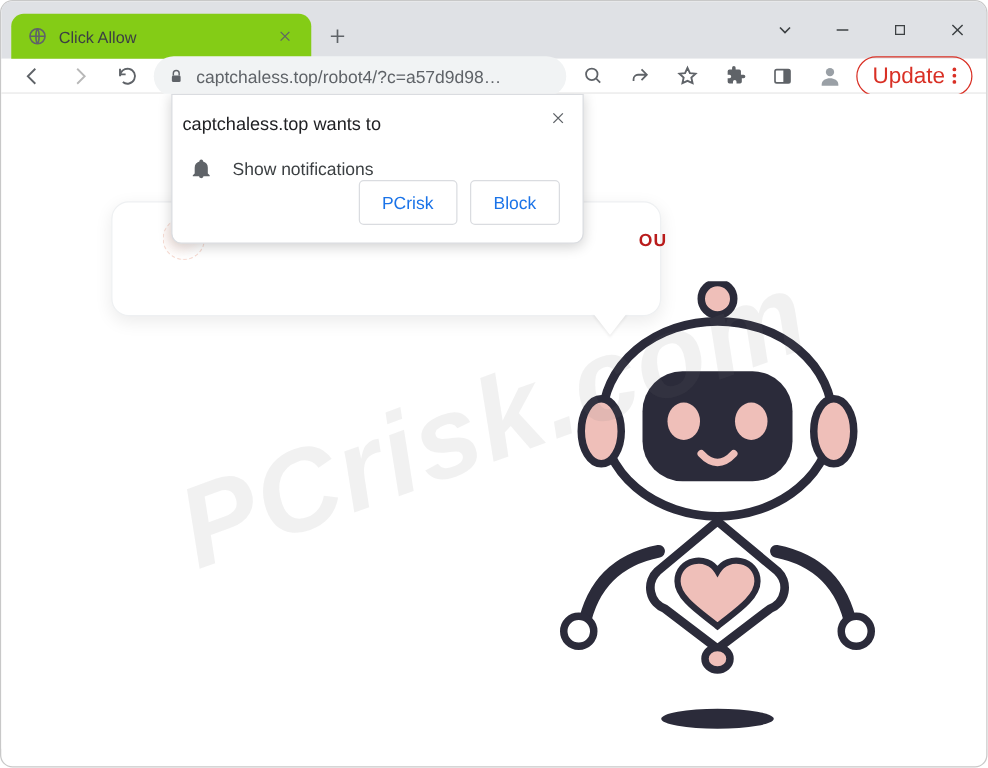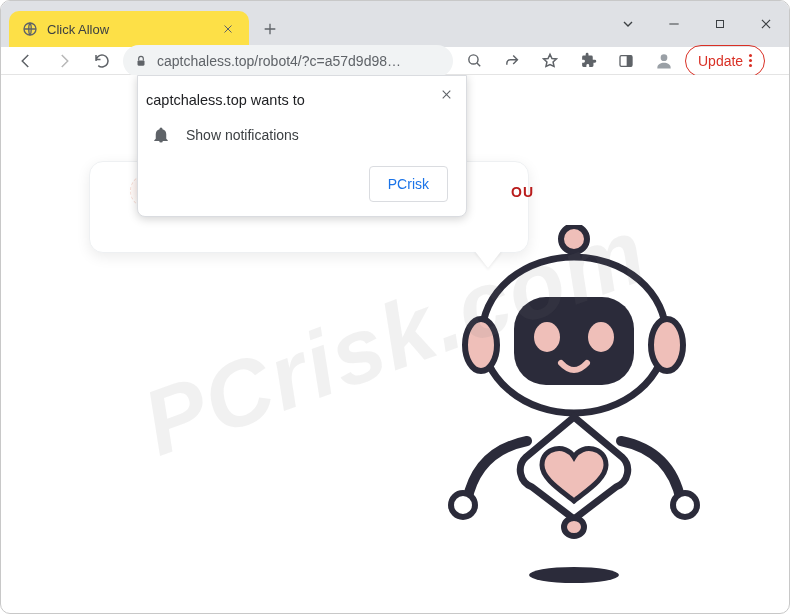--- a/index.html
+++ b/index.html
@@ -1,47 +1,47 @@
 <!DOCTYPE html>
 <html><head>
   <meta charset="utf-8">
   <style>
     * { margin: 0; padding: 0; box-sizing: border-box; font-family: "Segoe UI", Arial, sans-serif; }
     body { width: 790px; height: 614px; background: #fff; border: 1px solid #c8c8c8; border-radius: 10px; overflow: hidden; position: relative; }
 
     
     .titlebar { height: 46px; display: flex; align-items: flex-end; background: #dfe1e5; }
-    .tab { display: flex; align-items: center; gap: 8px; background: #fde047; height: 36px; margin-left: 8px; margin-top: 10px; padding: 0 12px 0 12px; border-radius: 10px 10px 0 0; min-width: 240px; }
+    .tab { display: flex; align-items: center; gap: 8px; background: #84cc16; height: 36px; margin-left: 8px; margin-top: 10px; padding: 0 12px 0 12px; border-radius: 10px 10px 0 0; min-width: 240px; }
     .tab .favicon { width: 18px; height: 18px; display:flex; align-items:center; justify-content:center; color:#5f6368;}
     .tab .title { font-size: 13px; color: #3c4043; flex: 1; white-space: nowrap; overflow: hidden; text-overflow: ellipsis; }
     .tab .close { color: #5f6368; cursor: pointer; width:18px; height:18px; display:flex;align-items:center;justify-content:center; }
     .newtab { width: 30px; height: 30px; display:flex; align-items:center; justify-content:center; color:#5f6368; margin-left:6px; margin-bottom:3px; cursor:pointer; border-radius:50%; }
     .win-controls { margin-left:auto; display:flex; align-items:center; height:100%; }
     .win-controls div { width: 46px; height: 40px; display:flex; align-items:center; justify-content:center; color:#3c4043; cursor:pointer; }
     .chev { width:46px; }
 
     
     .toolbar { height: 28px; background:#fff; display:flex; align-items:center; padding: 0 8px; gap:4px; border-bottom:1px solid #e4e4e4; }
     .tbtn { width:34px; height:34px; display:flex; align-items:center; justify-content:center; color:#5f6368; border-radius:50%; cursor:pointer; }
     .tbtn.disabled { color:#b8b8b8; cursor:default; }
     .omnibox { flex:1; height:32px; background:#f1f3f4; border-radius:16px; display:flex; align-items:center; padding:0 10px; gap:8px; color:#5f6368; font-size:14px; max-width: 330px; }
     .omnibox .lock { width:16px; height:16px; color:#5f6368; display:flex; align-items:center; justify-content:center; }
     .omnibox .url { flex:1; white-space:nowrap; overflow:hidden; text-overflow:ellipsis; }
-    .update { border:1px solid #d93025; color:#d93025; height:32px; padding:0 12px; display:flex; align-items:center; gap:6px; border-radius:16px; font-size:14px; cursor:pointer; }
+    .update { border:1px solid #d93025; color:#d93025; height:32px; padding:0 12px; display:flex; align-items:center; gap:6px; border-radius:16px; font-size:18px; cursor:pointer; }
     .update .dots { display:flex; flex-direction:column; gap:2px; }
     .update .dots span{ width:3px;height:3px;background:#d93025;border-radius:50%; }
 
     
     .content { position:relative; width:100%; height:calc(100% - 88px); background:#fff; overflow:hidden; }
 
     
     .perm { position:absolute; left:136px; top:0; width:330px; background:#fff; border:1px solid #dadce0; border-radius:0 0 8px 8px; box-shadow: 0 2px 10px rgba(0,0,0,0.18); padding:16px 18px 14px 8px; z-index:5; }
     .perm .x { position:absolute; right:10px; top:8px; color:#5f6368; cursor:pointer; width:20px;height:20px;display:flex;align-items:center;justify-content:center; }
     .perm .hdr { font-size:14.5px; color:#202124; margin-bottom:18px; }
-    .perm .row { display:flex; align-items:center; gap:16px; margin-left:6px; margin-bottom:22px; }
+    .perm .row { display:flex; align-items:center; gap:16px; margin-left:6px; }
     .perm .row .bell { color:#5f6368; }
     .perm .row .txt { font-size:14px; color:#3c4043; }
     .perm .actions { display:flex; justify-content:flex-end; gap:10px; }
     .perm .btn { border:1px solid #dadce0; background:#fff; color:#1a73e8; font-size:14px; height:36px; padding:0 18px; border-radius:4px; cursor:pointer; display:flex; align-items:center; }
 
     
     .speech { position:absolute; left:88px; top:86px; width:440px; height:92px; background:#fff; border:1px solid #eef0f2; border-radius:14px; box-shadow: 0 4px 14px rgba(0,0,0,0.08); z-index:2; }
     .speech .tail { position:absolute; right:26px; bottom:-16px; width:0;height:0; border-left:14px solid transparent; border-right:14px solid transparent; border-top:18px solid #fff; filter: drop-shadow(0 2px 1px rgba(0,0,0,0.06)); }
     .speech .peek { position:absolute; right:-6px; top:22px; font-weight:800; font-size:14px; color:#b91c1c; letter-spacing:1px; }
     .speech .peek2 { position:absolute; left:40px; top:12px; width:34px;height:34px; border-radius:50%; border:1px dashed #f6d9d0; background:radial-gradient(circle at 40% 40%, #fdece6 0%, #fff 70%); opacity:.9; }
@@ -189,20 +189,23 @@
         <svg width="18" height="18" viewBox="0 0 24 24" fill="currentColor">
             <path d="M12 22a2.5 2.5 0 0 0 2.5-2.5h-5A2.5 2.5 0 0 0 12 22zm7-5v-6a7 7 0 0 0-5-6.7V4a2 2 0 1 0-4 0v.3A7 7 0 0 0 5 11v6l-2 2v1h18v-1z"></path>
           </svg>
       </span>
       <span class="txt">Show notifications</span>
     </div>
     <div class="actions">
       <div class="btn">
           <span>PCrisk</span>
         </div>
+      <div class="btn">
+          <span>Block</span>
+        </div>
     </div>
   </div>
 
   <div class="robot-wrap">
     <svg width="290" height="370" viewBox="0 0 290 370">
 
       <ellipse cx="145" cy="350" rx="45" ry="8" fill="#2b2b3a"></ellipse>
 
       <rect x="141" y="22" width="8" height="28" rx="4" fill="#2b2b3a"></rect>
       <circle cx="145" cy="14" r="13" fill="#efbfb9" stroke="#2b2b3a" stroke-width="6"></circle>

